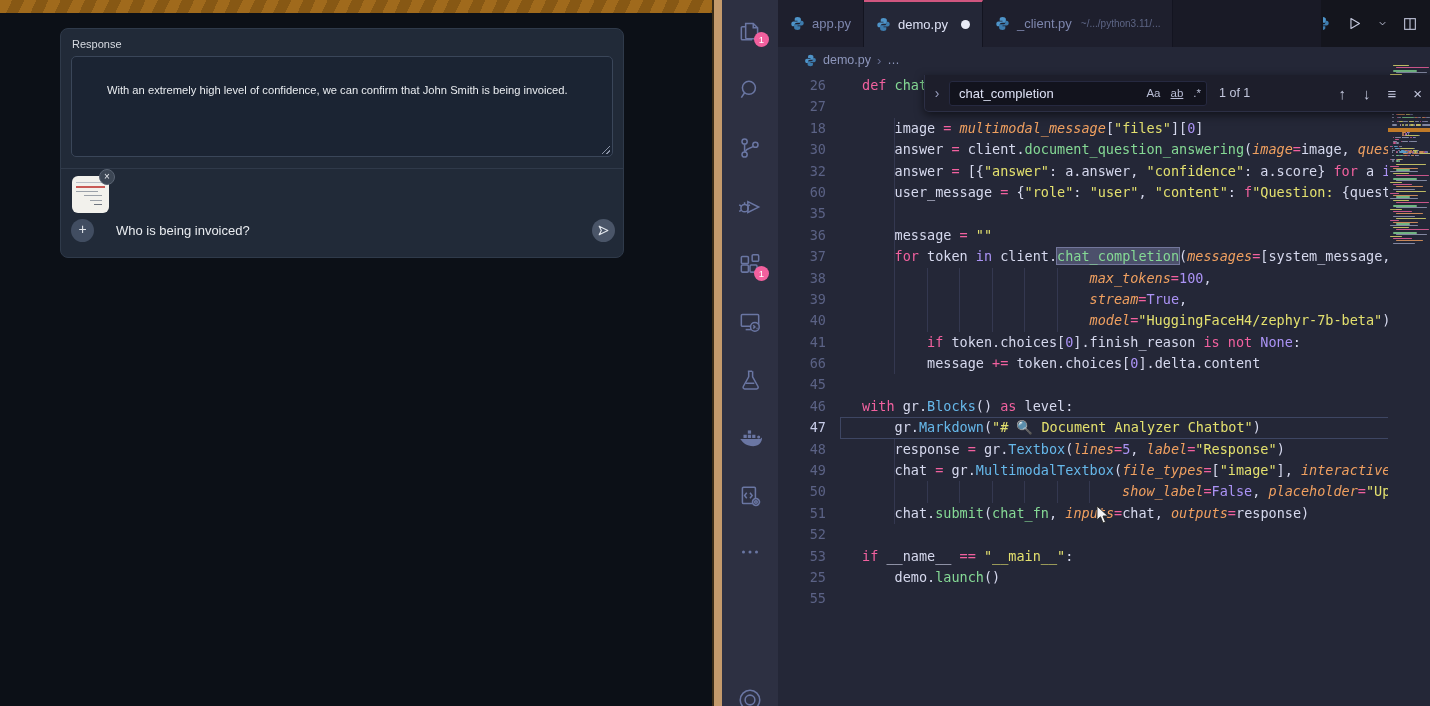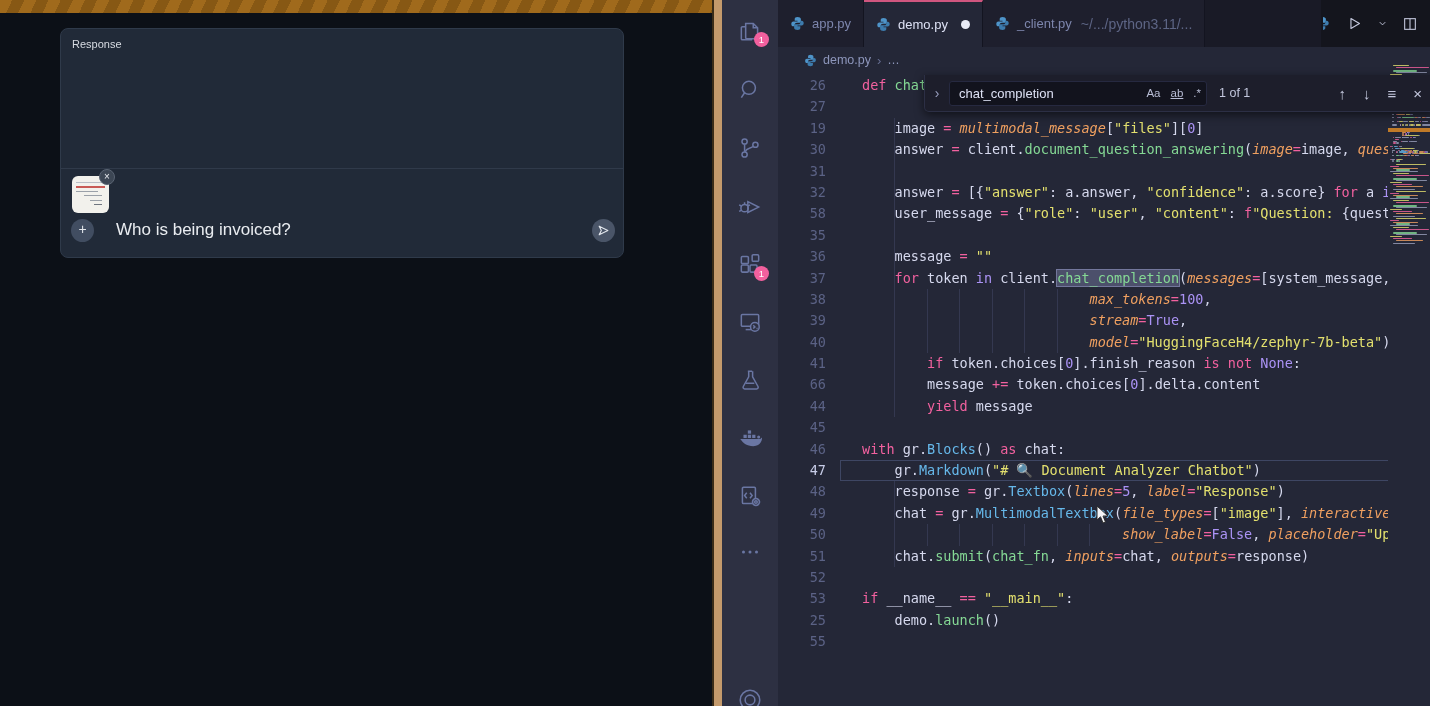--- a/index.html
+++ b/index.html
@@ -23,21 +23,21 @@
   #gr-divider{position:absolute;left:0;top:139px;width:100%;height:1px;background:#303a4a;}
   #gr-thumb{position:absolute;left:11px;top:147px;width:37px;height:37px;background:#f2f1ec;
     border-radius:6px;overflow:hidden;}
   .doc-line{position:absolute;left:4px;height:1px;background:#9aa0a8;}
   #thumb-close{position:absolute;left:38px;top:140px;width:16px;height:16px;border-radius:50%;
     background:#3c4654;border:1px solid #5a6473;color:#e8ebef;font-size:10px;line-height:14px;
     text-align:center;cursor:pointer;}
   #gr-row{position:absolute;left:10px;top:188px;width:544px;height:26px;display:flex;align-items:center;}
   #plus-btn{width:23px;height:23px;border-radius:50%;background:#414d61;color:#e3e7ec;
     font-size:14px;line-height:21px;text-align:center;flex:0 0 auto;cursor:pointer;}
-  #gr-question{margin-left:22px;font-size:17px;color:#e9ecf0;flex:1 1 auto;}
+  #gr-question{margin-left:22px;font-size:13px;color:#e9ecf0;flex:1 1 auto;}
   #send-btn{width:23px;height:23px;border-radius:50%;background:#4a5568;flex:0 0 auto;
     display:flex;align-items:center;justify-content:center;cursor:pointer;}
 
   
   #desktop-strip{position:absolute;left:712px;top:0;width:10px;height:706px;
     background:linear-gradient(90deg,#3a2c18 0 2px,#c49a6c 2px 10px);}
 
   
   #vscode{position:absolute;left:722px;top:0;width:708px;height:706px;background:#242737;
     font-size:13px;color:#d6d9ee;}
@@ -46,21 +46,21 @@
   .act-icon svg{stroke:#6a76a3;fill:none;stroke-width:1.4;}
   .badge{position:absolute;right:-6px;bottom:-4px;min-width:15px;height:15px;border-radius:8px;
     background:var(--accentBadge);color:#fff;font-size:9.5px;line-height:15px;text-align:center;padding:0 2px;}
   #vs-main{position:absolute;left:56px;top:0;width:652px;height:706px;}
 
   
   #tabbar{position:absolute;left:0;top:0;width:100%;height:47px;background:#191a26;display:flex;}
   .tab{position:relative;height:100%;display:flex;align-items:center;gap:7px;padding:0 12px;
     border-right:1px solid #131420;background:#1e1f2d;color:#7d86ad;font-size:13px;cursor:pointer;}
   .tab.active{background:#242737;color:#dde1f4;border-top:2.5px solid var(--accent);}
-  .tab .desc{font-size:14px;color:#5d6585;margin-left:2px;}
+  .tab .desc{font-size:10px;color:#5d6585;margin-left:2px;}
   .tab .dot{width:9px;height:9px;border-radius:50%;background:#e8eaf5;margin-left:6px;}
   #tab-filler{flex:1;background:#191a26;}
   #tab-actions{display:flex;align-items:center;gap:14px;background:#14151d;padding:0 12px 0 2px;}
   #tab-overflow{width:9px;height:16px;overflow:hidden;position:relative;}
   #tab-overflow svg{position:absolute;left:-8px;top:0;}
   .action-ic{color:#c6cadf;cursor:pointer;display:flex;align-items:center;}
 
   
   #breadcrumb{position:absolute;left:0;top:47px;width:100%;height:26px;display:flex;align-items:center;
     gap:6px;padding-left:26px;font-size:12.5px;color:#8d96bb;background:#242737;}
@@ -110,20 +110,24 @@
 <body>
 
 <div id="screen">
 
   <div id="left-app">
     <div id="stripe-bar"></div>
 
     <div id="gr-card">
       <div class="gr-label">Response</div>
 
+      <div id="gr-textarea">
+        <span>With an extremely high level of confidence, we can confirm that John Smith is being invoiced.</span>
+        <div id="gr-resize"></div>
+      </div>
 
       <div id="gr-divider"></div>
 
       <div id="gr-thumb">
         <div class="doc-line" style="top:6px;width:26px;background:#b9bec6"></div>
         <div class="doc-line" style="top:10px;width:29px;background:#c85a55;height:2px"></div>
         <div class="doc-line" style="top:15px;width:22px"></div>
         <div class="doc-line" style="top:19px;width:18px;left:12px"></div>
         <div class="doc-line" style="top:24px;width:12px;left:18px"></div>
         <div class="doc-line" style="top:28px;width:8px;left:22px;background:#6f7680"></div>
@@ -304,37 +308,33 @@
       <div id="editor" style="padding-top: 2px;">
           <div class="cl">
             <span class="ln">26</span>
             <span class="ct"><span class="tk-k">def</span><span class="tk-t"> </span><span class="tk-f">chat_fn</span><span class="tk-t">(</span><span class="tk-a">multimodal_message</span><span class="tk-t">):</span></span>
           </div>
           <div class="cl">
             <span class="ln">27</span>
             <span class="ct"></span>
           </div>
           <div class="cl">
-            <span class="ln">19</span>
+            <span class="ln">18</span>
             <span class="ct"><span class="guide" style="left: 54.48px;"></span><span class="tk-t">    image </span><span class="tk-o">=</span><span class="tk-t"> </span><span class="tk-a">multimodal_message</span><span class="tk-t">[</span><span class="tk-s">"files"</span><span class="tk-t">][</span><span class="tk-p">0</span><span class="tk-t">]</span></span>
           </div>
           <div class="cl">
             <span class="ln">30</span>
             <span class="ct"><span class="guide" style="left: 54.48px;"></span><span class="tk-t">    answer </span><span class="tk-o">=</span><span class="tk-t"> client.</span><span class="tk-f">document_question_answering</span><span class="tk-t">(</span><span class="tk-a">image</span><span class="tk-o">=</span><span class="tk-t">image, </span><span class="tk-a">question</span><span class="tk-o">=</span></span>
           </div>
           <div class="cl">
-            <span class="ln">31</span>
-            <span class="ct"><span class="guide" style="left: 54.48px;"></span><span class="tk-t">        </span></span>
-          </div>
-          <div class="cl">
             <span class="ln">32</span>
             <span class="ct"><span class="guide" style="left: 54.48px;"></span><span class="tk-t">    answer </span><span class="tk-o">=</span><span class="tk-t"> [{</span><span class="tk-s">"answer"</span><span class="tk-t">: a.answer, </span><span class="tk-s">"confidence"</span><span class="tk-t">: a.score} </span><span class="tk-k">for</span><span class="tk-t"> a </span><span class="tk-p">in</span><span class="tk-t"> answer]</span></span>
           </div>
           <div class="cl">
-            <span class="ln">58</span>
+            <span class="ln">60</span>
             <span class="ct"><span class="guide" style="left: 54.48px;"></span><span class="tk-t">    user_message </span><span class="tk-o">=</span><span class="tk-t"> {</span><span class="tk-s">"role"</span><span class="tk-t">: </span><span class="tk-s">"user"</span><span class="tk-t">, </span><span class="tk-s">"content"</span><span class="tk-t">: </span><span class="tk-k">f</span><span class="tk-s">"Question: </span><span class="tk-t">{question}, answer: {answer}</span></span>
           </div>
           <div class="cl">
             <span class="ln">35</span>
             <span class="ct"><span class="guide" style="left: 54.48px;"></span><span class="tk-t">        </span></span>
           </div>
           <div class="cl">
             <span class="ln">36</span>
             <span class="ct"><span class="guide" style="left: 54.48px;"></span><span class="tk-t">    message </span><span class="tk-o">=</span><span class="tk-t"> </span><span class="tk-s">""</span></span>
           </div>
@@ -356,30 +356,26 @@
           </div>
           <div class="cl">
             <span class="ln">41</span>
             <span class="ct"><span class="guide" style="left: 54.48px;"></span><span class="tk-t">        </span><span class="tk-k">if</span><span class="tk-t"> token.choices[</span><span class="tk-p">0</span><span class="tk-t">].finish_reason </span><span class="tk-k">is</span><span class="tk-t"> </span><span class="tk-k">not</span><span class="tk-t"> </span><span class="tk-p">None</span><span class="tk-t">:</span></span>
           </div>
           <div class="cl">
             <span class="ln">66</span>
             <span class="ct"><span class="guide" style="left: 54.48px;"></span><span class="tk-t">        message </span><span class="tk-o">+=</span><span class="tk-t"> token.choices[</span><span class="tk-p">0</span><span class="tk-t">].delta.content</span></span>
           </div>
           <div class="cl">
-            <span class="ln">44</span>
-            <span class="ct"><span class="guide" style="left: 54.48px;"></span><span class="tk-t">        </span><span class="tk-k">yield</span><span class="tk-t"> message</span></span>
-          </div>
-          <div class="cl">
             <span class="ln">45</span>
             <span class="ct"></span>
           </div>
           <div class="cl">
             <span class="ln">46</span>
-            <span class="ct"><span class="tk-k">with</span><span class="tk-t"> gr.</span><span class="tk-c">Blocks</span><span class="tk-t">() </span><span class="tk-k">as</span><span class="tk-t"> chat:</span></span>
+            <span class="ct"><span class="tk-k">with</span><span class="tk-t"> gr.</span><span class="tk-c">Blocks</span><span class="tk-t">() </span><span class="tk-k">as</span><span class="tk-t"> level:</span></span>
           </div>
           <div class="cl cur">
             <span class="ln">47</span>
             <span class="ct"><span class="tk-t">    gr.</span><span class="tk-c">Markdown</span><span class="tk-t">(</span><span class="tk-s">"# 🔍 Document Analyzer Chatbot"</span><span class="tk-t">)</span></span>
           </div>
           <div class="cl">
             <span class="ln">48</span>
             <span class="ct"><span class="guide" style="left: 54.48px;"></span><span class="tk-t">    response </span><span class="tk-o">=</span><span class="tk-t"> gr.</span><span class="tk-c">Textbox</span><span class="tk-t">(</span><span class="tk-a">lines</span><span class="tk-o">=</span><span class="tk-p">5</span><span class="tk-t">, </span><span class="tk-a">label</span><span class="tk-o">=</span><span class="tk-s">"Response"</span><span class="tk-t">)</span></span>
           </div>
           <div class="cl">

